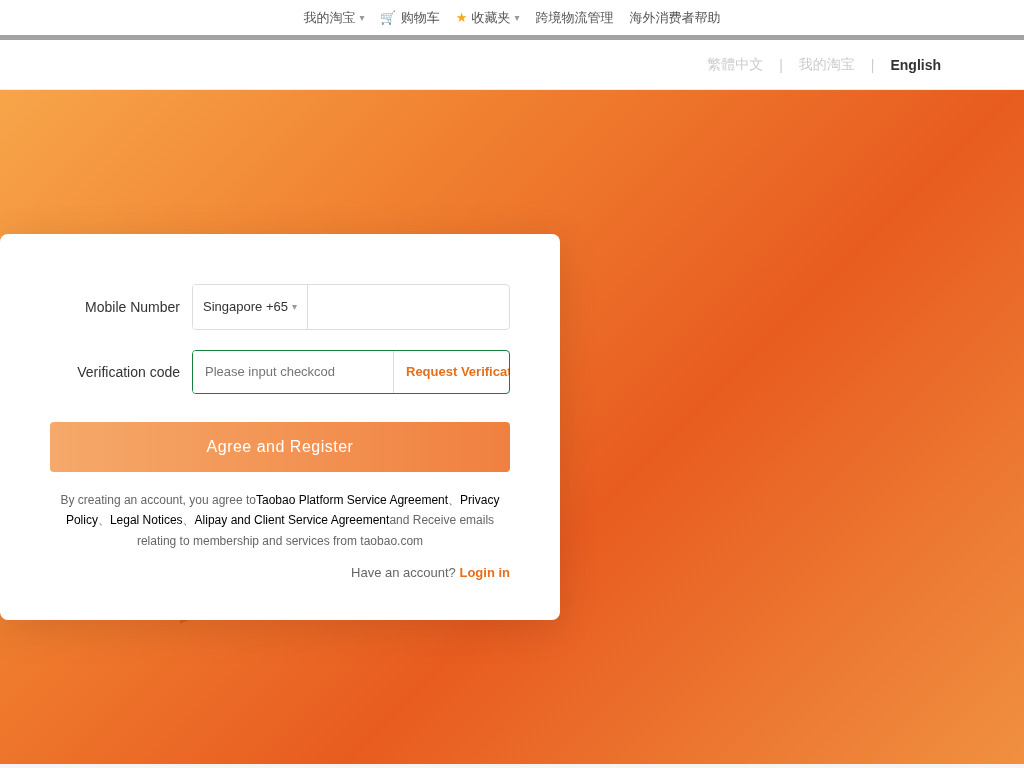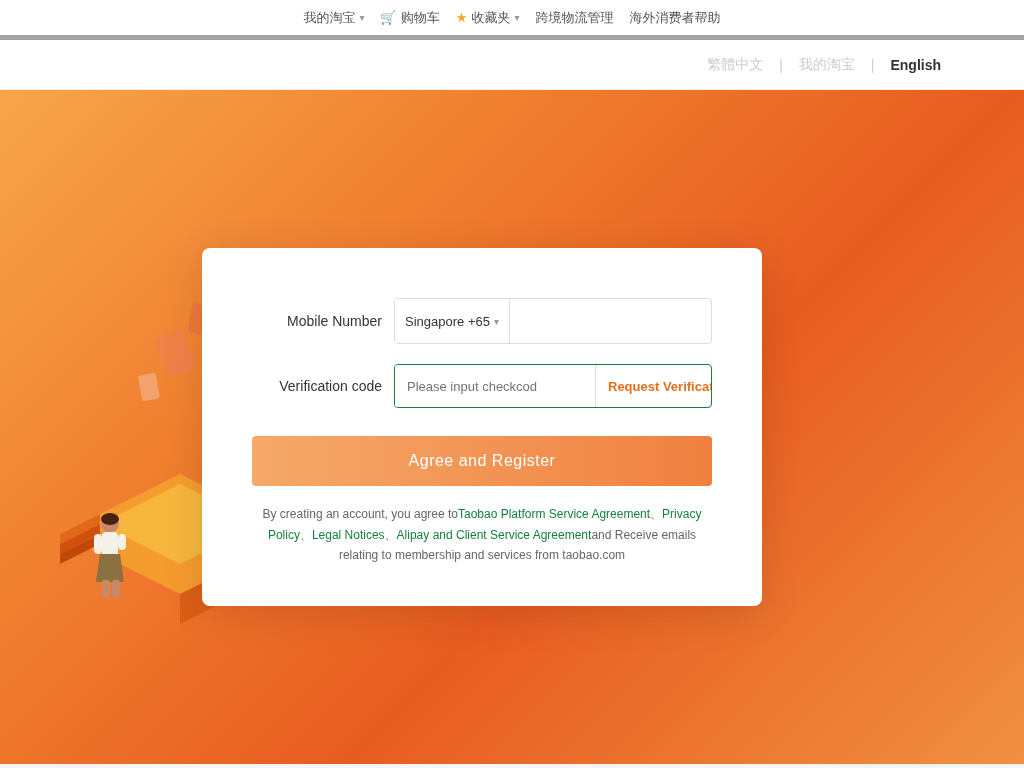--- a/index.html
+++ b/index.html
@@ -46,21 +46,21 @@
     .lang-option.active { color: #333; font-weight: bold; }
 
     
     .main-area {
       width: 100%;
       height: calc(768px - 94px);
       background: linear-gradient(135deg, #f7a54a 0%, #f08030 30%, #e85c20 60%, #f09040 100%);
       position: relative;
       display: flex;
       align-items: center;
-      justify-content: center;
+      justify-content: flex-start;
       padding-right: 60px;
     }
 
     
     .reg-card {
       background: #fff;
       border-radius: 8px;
       padding: 50px 50px 40px 50px;
       width: 560px;
       box-shadow: 0 8px 40px rgba(0,0,0,0.12);
@@ -164,21 +164,21 @@
     }
 
     .terms-text {
       font-size: 12px;
       color: #666;
       line-height: 1.7;
       text-align: center;
     }
 
     .terms-text a, .terms-link {
-      color: #15803d;
+      color: #000000;
       text-decoration: none;
     }
 
     .login-row {
       text-align: right;
       margin-top: 14px;
       font-size: 13px;
       color: #666;
     }
 
@@ -298,15 +298,19 @@
 
     
     <button class="register-btn">Agree and Register</button>
 
     
     <div class="terms-text">
       <span>By creating an account, you agree to</span><a>Taobao Platform Service Agreement</a><span>、</span><a>Privacy Policy</a><span>、</span><a>Legal Notices</a><span>、</span><a>Alipay and Client Service Agreement</a><span>and Receive emails relating to membership and services from taobao.com</span>
     </div>
 
     
+    <div class="login-row">
+      <span>Have an account?</span>
+      <a>Login in</a>
+    </div>
 
   </div>
 </div>
 
 </body></html>

